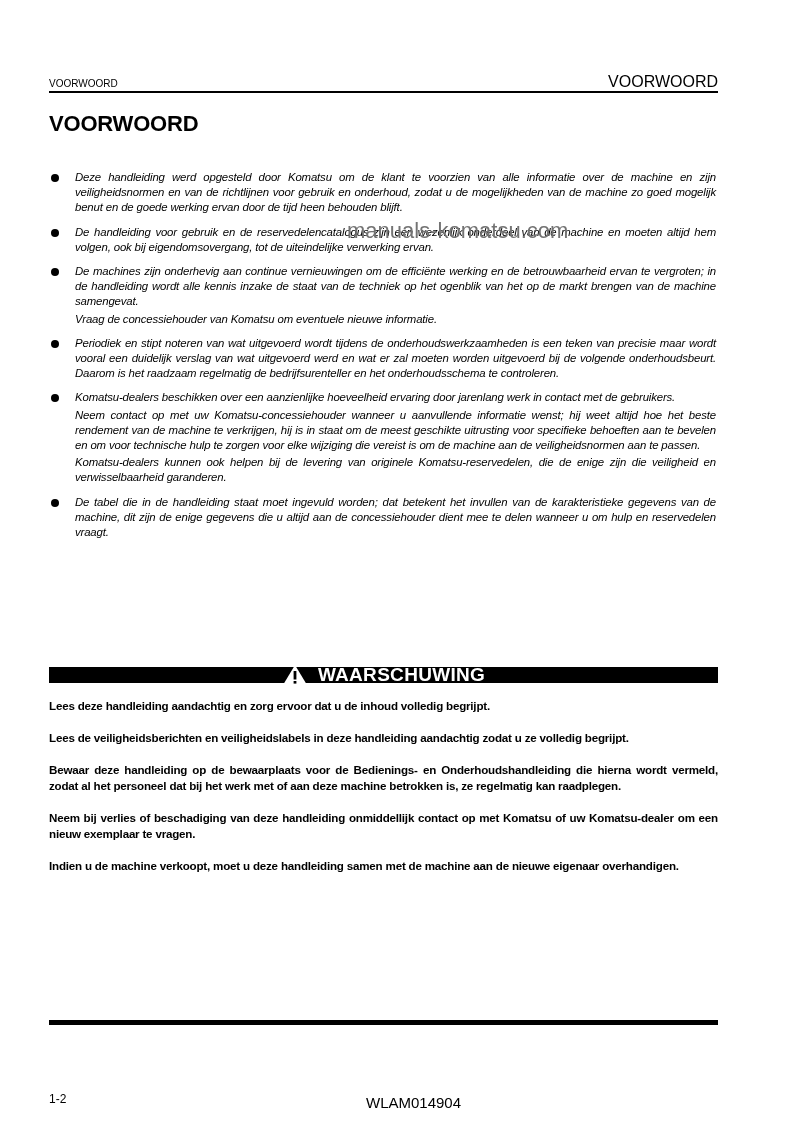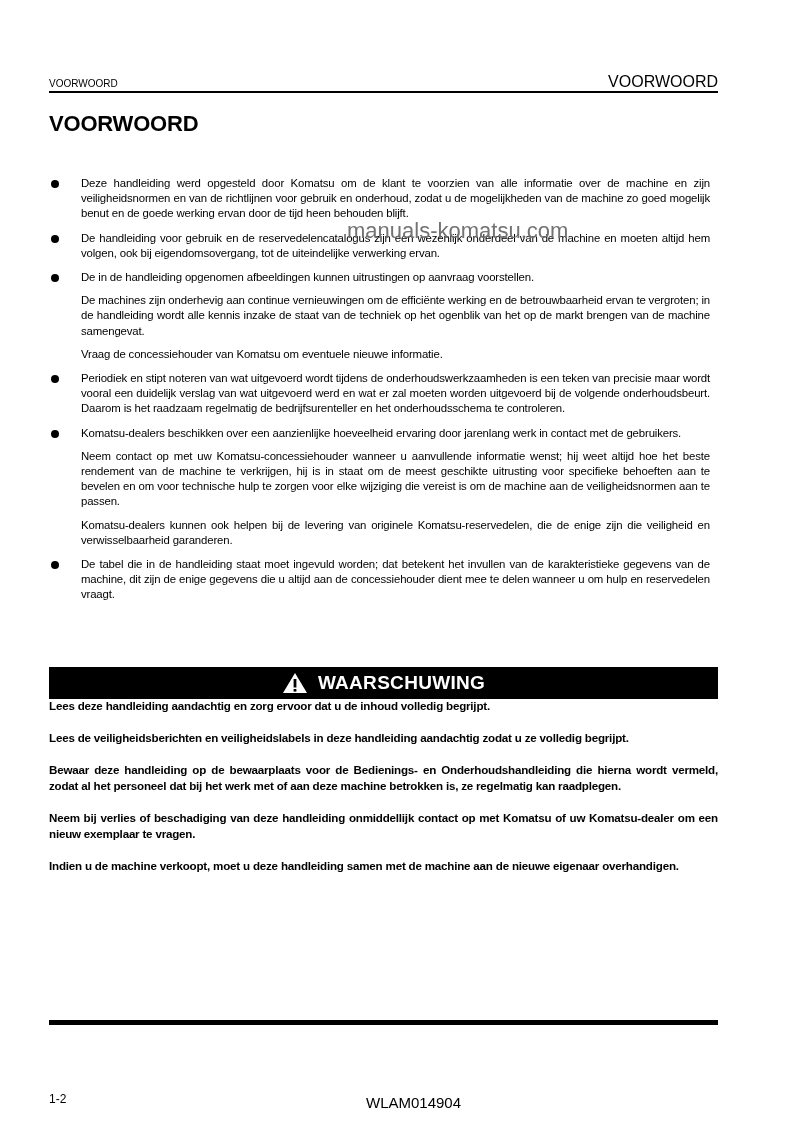--- a/index.html
+++ b/index.html
@@ -12,26 +12,26 @@
   .running-header .right { position: absolute; right: 0; bottom: 0; font-size: 16px; }
   .header-rule { position: absolute; left: 49px; top: 75px; width: 669px; height: 2px; background: #000; }
 
   .page-title { position: absolute; left: 49px; top: 95px; margin: 0; font-size: 22px; font-weight: bold;
                 letter-spacing: -0.2px; }
 
   .bullets { position: absolute; left: 49px; top: 152px; width: 669px; margin: 0; padding: 0; list-style: none; }
   .bullet-item { position: relative; padding-left: 24px; margin: 0 0 9px 0; font-size: 11.4px; line-height: 15.2px;
                  text-align: justify; letter-spacing: -0.15px; }
   .bullet-item .dot { position: absolute; left: 2px; top: 4px; width: 8px; height: 8px; border-radius: 50%; background: #000; }
-  .bullet-item p { margin: 8px; }
+  .bullet-item p { margin: 2px; font-style: italic; }
 
   .watermark { position: absolute; left: 347px; top: 202px; font-size: 22px; color: #737373;
                letter-spacing: 0px; background: rgba(255,255,255,0); pointer-events: none; }
 
-  .warning-bar { position: absolute; left: 49px; top: 651px; width: 669px; height: 32px; background: #000;
+  .warning-bar { position: absolute; left: 49px; top: 651px; width: 669px; height: 16px; background: #000;
                  color: #fff; display: flex; align-items: center; justify-content: center; }
   .warning-bar .tri { width: 26px; height: 22px; margin-right: 10px; display: inline-block; }
   .warning-bar .label { font-size: 19px; font-weight: bold; letter-spacing: 0.3px; }
 
   .warning-body { position: absolute; left: 49px; top: 682px; width: 669px; }
   .warning-body p { margin: 0 0 16px 0; font-size: 11.6px; line-height: 16px; font-weight: bold;
                     text-align: justify; letter-spacing: -0.2px; }
 
   .bottom-rule { position: absolute; left: 49px; top: 1004px; width: 669px; height: 5px; background: #000; }
 
@@ -55,21 +55,20 @@
     <li class="bullet-item">
       <span class="dot"></span>
       <p>Deze handleiding werd opgesteld door Komatsu om de klant te voorzien van alle informatie over de machine en zijn veiligheidsnormen en van de richtlijnen voor gebruik en onderhoud, zodat u de mogelijkheden van de machine zo goed mogelijk benut en de goede werking ervan door de tijd heen behouden blijft.</p>
     </li>
     <li class="bullet-item">
       <span class="dot"></span>
       <p>De handleiding voor gebruik en de reservedelencatalogus zijn een wezenlijk onderdeel van de machine en moeten altijd hem volgen, ook bij eigendomsovergang, tot de uiteindelijke verwerking ervan.</p>
     </li>
     <li class="bullet-item">
       <span class="dot"></span>
-      <p>De in de handleiding opgenomen afbeeldingen kunnen uitrustingen op aanvraag voorstellen.</p>
       <p>De machines zijn onderhevig aan continue vernieuwingen om de efficiënte werking en de betrouwbaarheid ervan te vergroten; in de handleiding wordt alle kennis inzake de staat van de techniek op het ogenblik van het op de markt brengen van de machine samengevat.</p>
       <p>Vraag de concessiehouder van Komatsu om eventuele nieuwe informatie.</p>
     </li>
     <li class="bullet-item">
       <span class="dot"></span>
       <p>Periodiek en stipt noteren van wat uitgevoerd wordt tijdens de onderhoudswerkzaamheden is een teken van precisie maar wordt vooral een duidelijk verslag van wat uitgevoerd werd en wat er zal moeten worden uitgevoerd bij de volgende onderhoudsbeurt. Daarom is het raadzaam regelmatig de bedrijfsurenteller en het onderhoudsschema te controleren.</p>
     </li>
     <li class="bullet-item">
       <span class="dot"></span>
       <p>Komatsu-dealers beschikken over een aanzienlijke hoeveelheid ervaring door jarenlang werk in contact met de gebruikers.</p>

